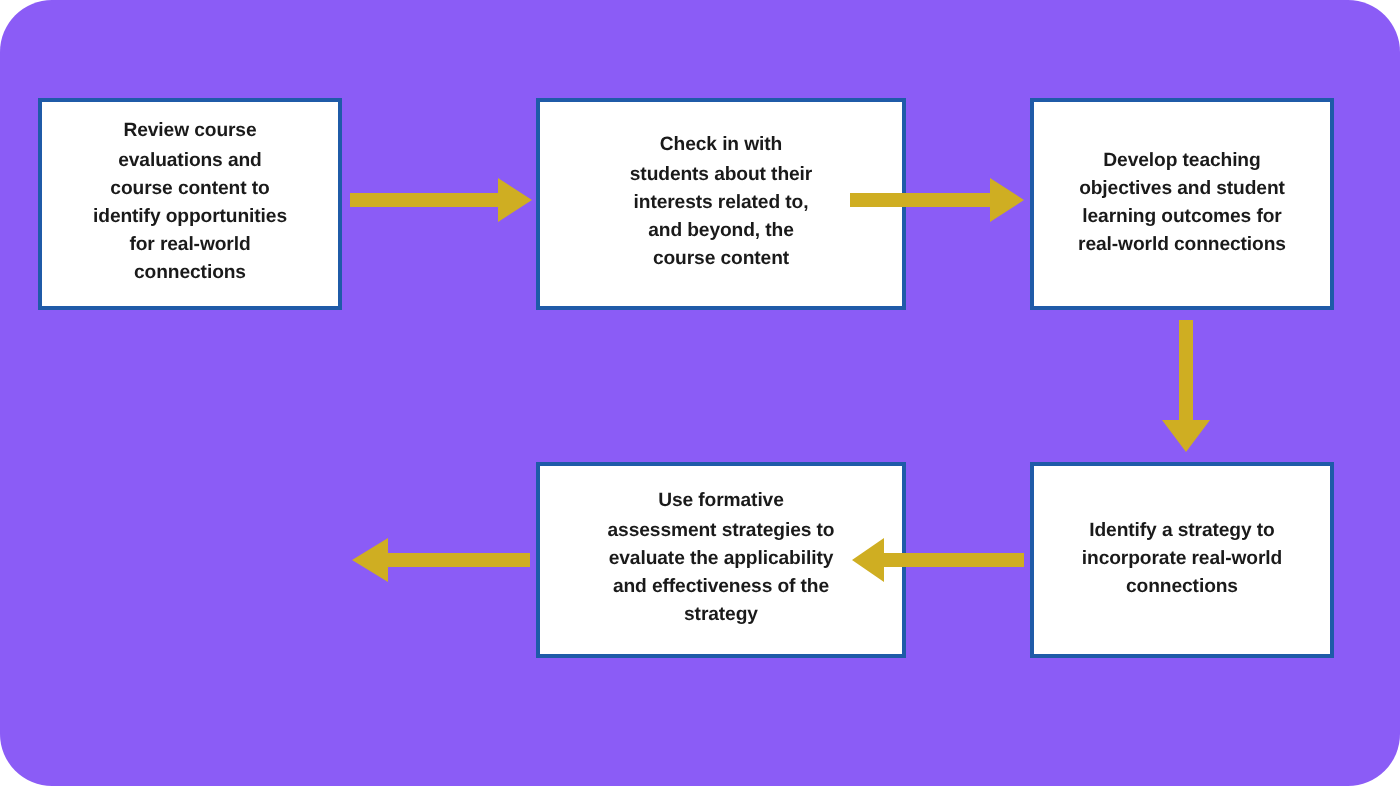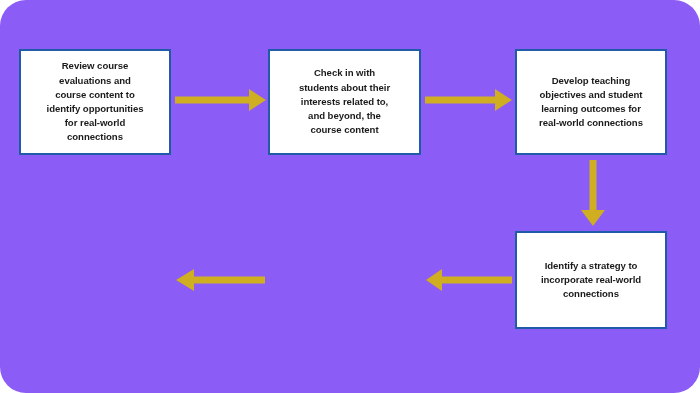--- a/index.html
+++ b/index.html
@@ -41,21 +41,21 @@
     color: #1a1a1a;
     text-align: center;
     letter-spacing: -0.05px;
     white-space: pre-line;
   }
 
   
   .r1 { top: 49px;  height: 106px; }
   .r2 { top: 231px; height: 98px;  }
   .c1 { left: 19px;  width: 152px; }
-  .c2 { left: 268px; width: 153px; }
+  .c2 { left: 268px; width: 185px; }
   .c3 { left: 515px; width: 152px; }
 
   
   .arrow { position: absolute; }
   .arrow svg { display: block; overflow: visible; }
 </style>
 </head>
 <body>
 
 <div id="canvas">
@@ -78,20 +78,27 @@
   </div>
 
   <div class="node r1 c3">
     <span class="node-label">Develop teaching
 objectives and student
 learning outcomes for
 real-world connections</span>
   </div>
 
 
+  <div class="node r2 c2">
+    <span class="node-label">Use formative
+assessment strategies to
+evaluate the applicability
+and effectiveness of the
+strategy</span>
+  </div>
 
   <div class="node r2 c3">
     <span class="node-label">Identify a strategy to
 incorporate real-world
 connections</span>
   </div>
 
   <div class="arrow" style="left:175px; top:88px; width:92px; height:24px;">
     <svg width="92" height="24" viewBox="0 0 92 24">
       <path d="M0,8.5 L74,8.5 L74,1 L91,12 L74,23 L74,15.5 L0,15.5 Z" fill="#cfae22"></path>

